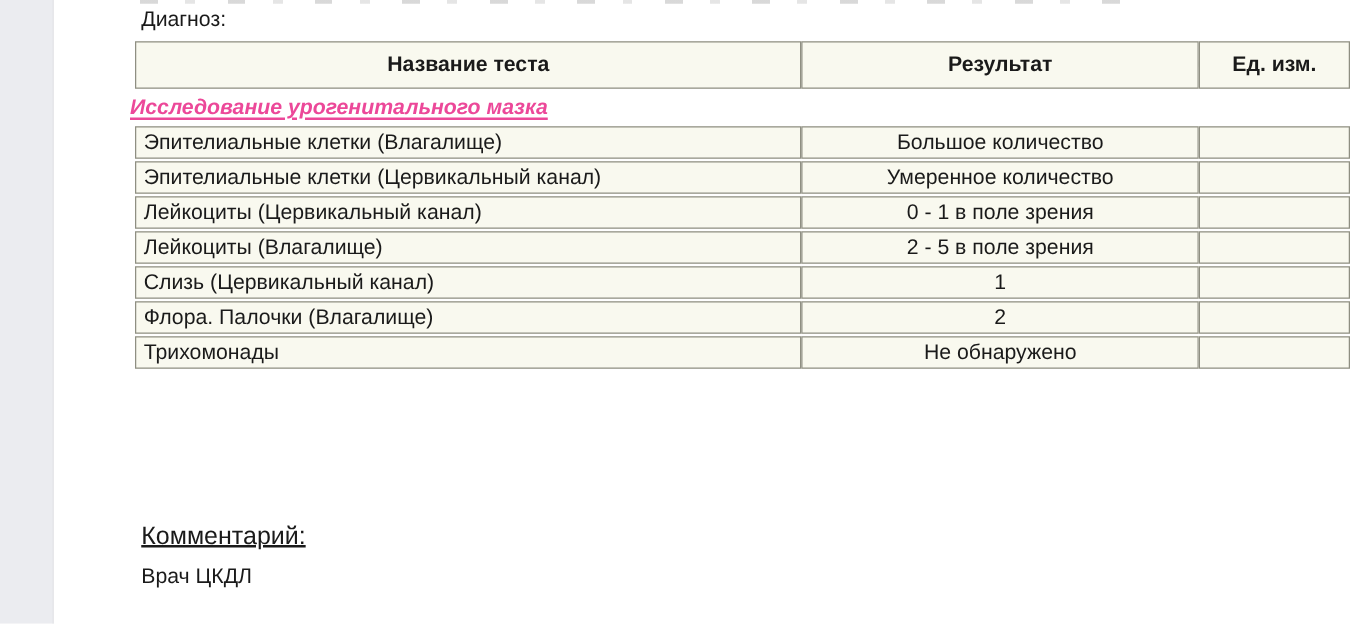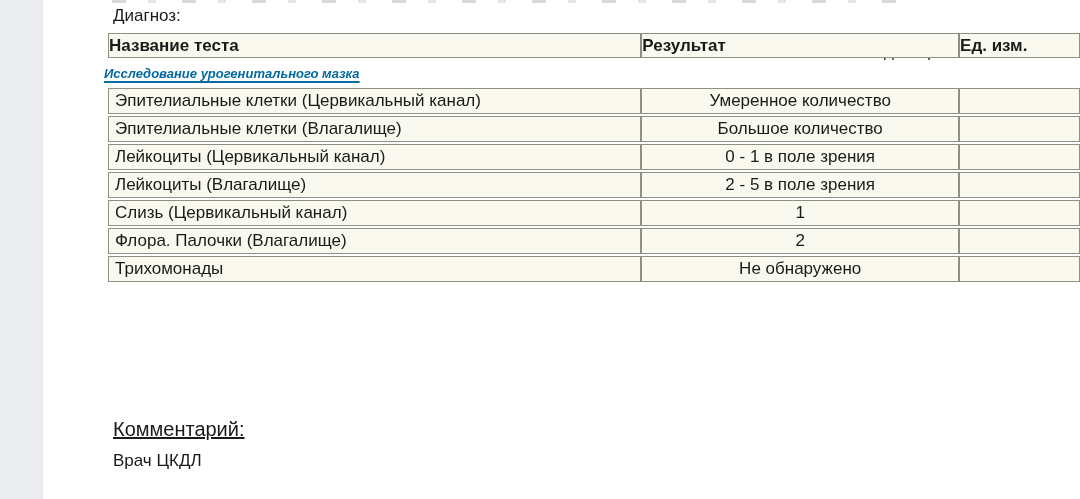--- a/index.html
+++ b/index.html
@@ -44,42 +44,42 @@
   col.c-result { width:331px; }
   col.c-unit { width:126px; }
   table.results th, table.results td.data-cell {
     border:1px solid #8f8f82;
     background:#f9f9ef;
     font-size:17px;
     overflow:hidden;
     white-space:nowrap;
   }
   table.results th {
-    height:25px;
+    height:38px;
     font-weight:bold;
-    text-align:left;
+    text-align:center;
     vertical-align:middle;
   }
   td.cell-name { text-align:left; padding-left:6px; }
   td.cell-result, td.cell-unit { text-align:center; }
   table.results td.data-cell { height:26px; vertical-align:middle; }
   tr.section-row td {
     border:none; background:transparent;
     height:26px; vertical-align:middle;
   }
   .section-title {
     display:inline-block;
     margin-left:-4px;
-    font-size:13px;
+    font-size:17px;
     font-weight:bold;
     font-style:italic;
     text-decoration:underline;
     text-decoration-thickness:2px;
     text-underline-offset:3px;
-    color:#0369a1;
+    color:#ec4899;
   }
   .comment-label {
     position:absolute; left:113px; top:419px;
     font-size:20px; line-height:20px;text-decoration:underline;
   }
   .doctor-label {
     position:absolute; left:113px; top:451px;
     font-size:17px; line-height:20px;text-align:right;
   }
 </style>
@@ -104,27 +104,27 @@
       <th>Результат</th>
       <th>Ед. изм.</th>
     </tr>
     <tr class="section-row">
       <td colspan="3">
         <span class="section-title">Исследование урогенитального мазка</span>
       </td>
     </tr>
 
   <tr>
-        <td class="data-cell cell-name">Эпителиальные клетки (Цервикальный канал)</td>
-        <td class="data-cell cell-result">Умеренное количество</td>
+        <td class="data-cell cell-name">Эпителиальные клетки (Влагалище)</td>
+        <td class="data-cell cell-result">Большое количество</td>
         <td class="data-cell cell-unit"></td>
       </tr>
       <tr>
-        <td class="data-cell cell-name">Эпителиальные клетки (Влагалище)</td>
-        <td class="data-cell cell-result">Большое количество</td>
+        <td class="data-cell cell-name">Эпителиальные клетки (Цервикальный канал)</td>
+        <td class="data-cell cell-result">Умеренное количество</td>
         <td class="data-cell cell-unit"></td>
       </tr>
       <tr>
         <td class="data-cell cell-name">Лейкоциты (Цервикальный канал)</td>
         <td class="data-cell cell-result">0 - 1 в поле зрения</td>
         <td class="data-cell cell-unit"></td>
       </tr>
       <tr>
         <td class="data-cell cell-name">Лейкоциты (Влагалище)</td>
         <td class="data-cell cell-result">2 - 5 в поле зрения</td>

